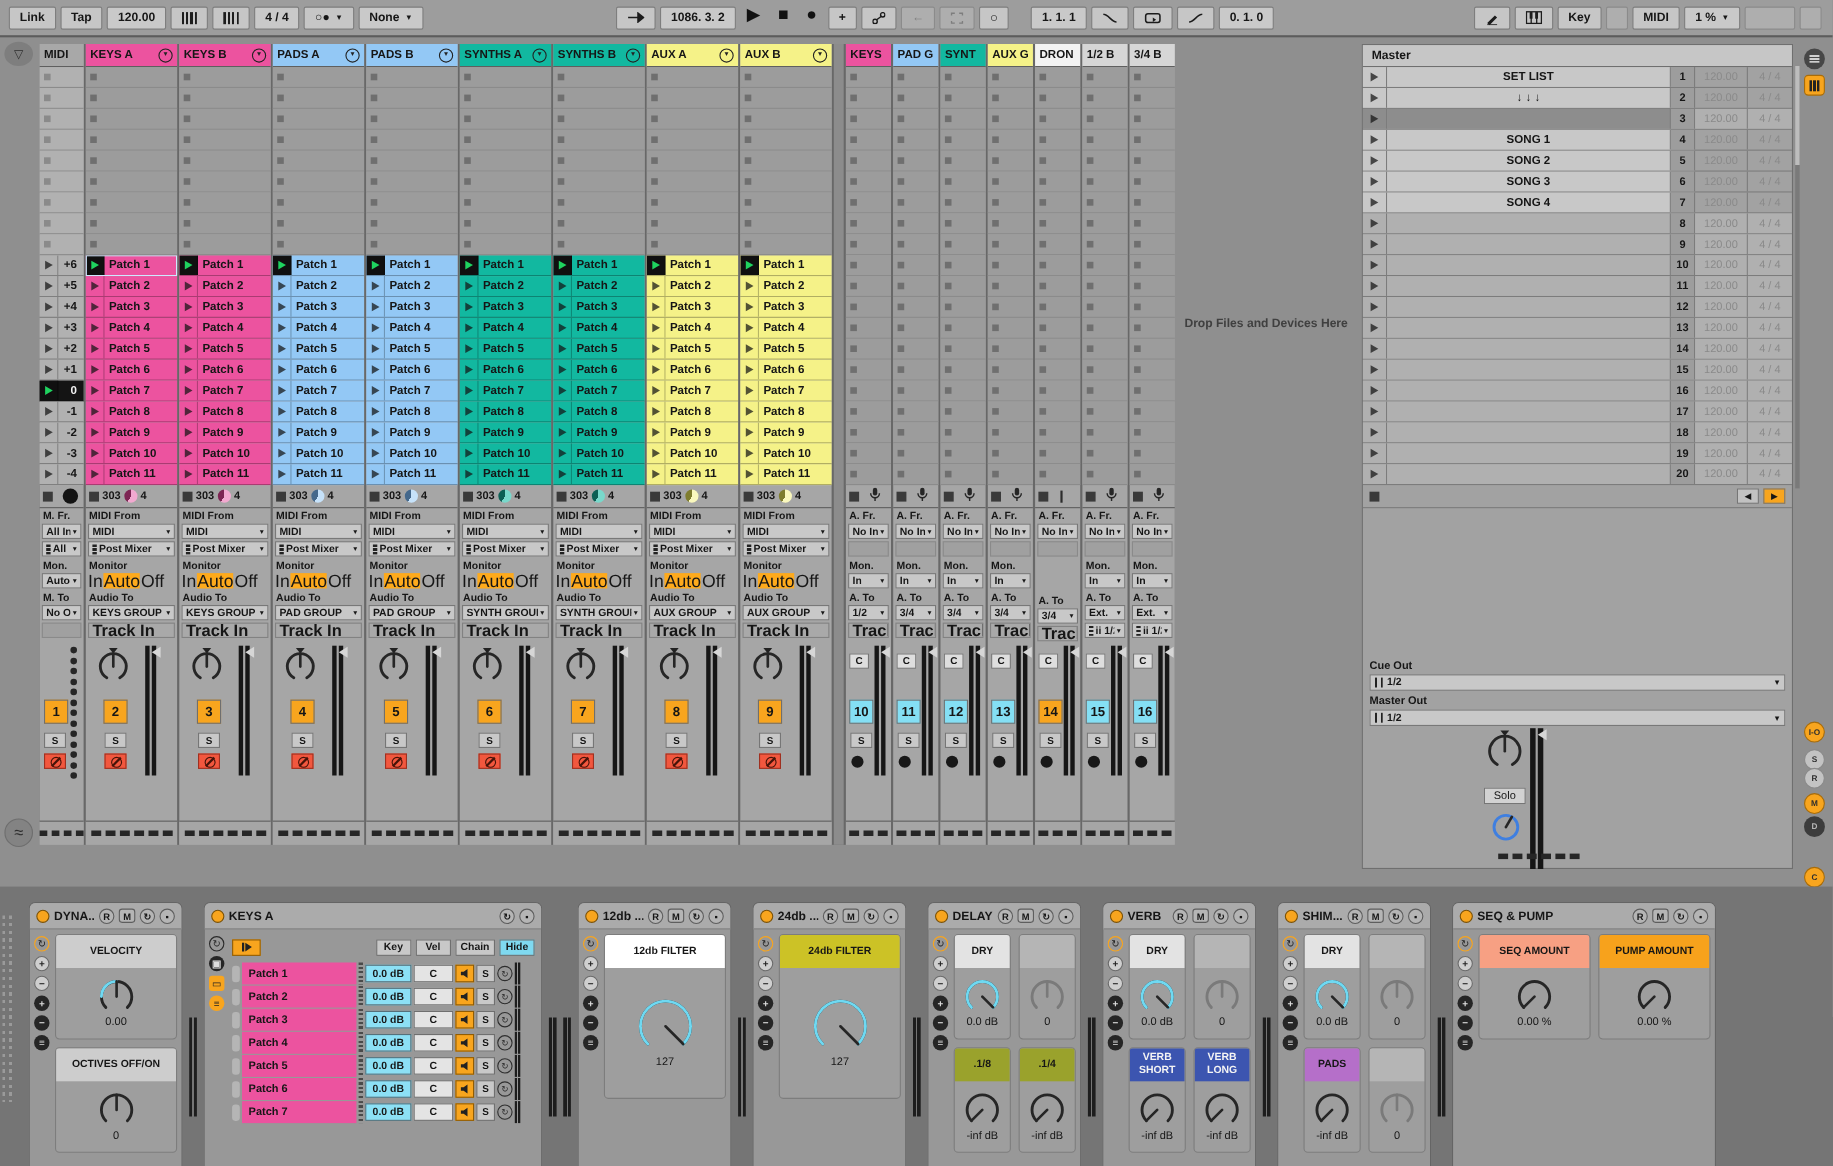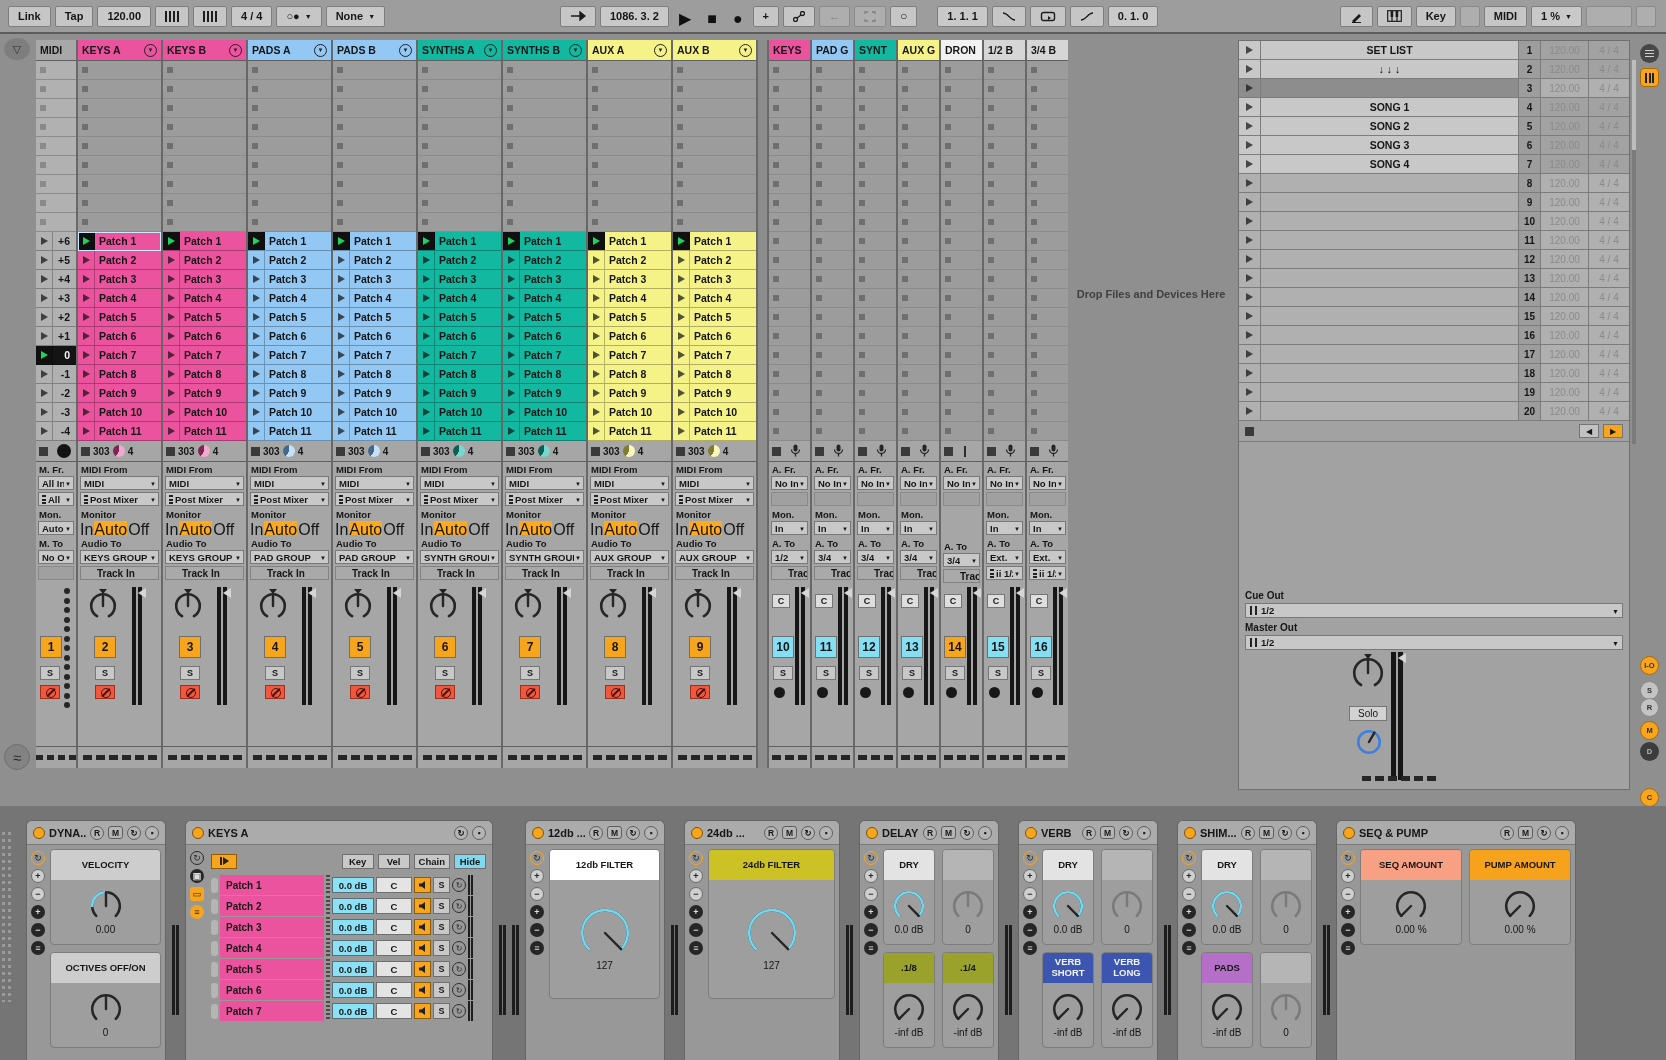--- a/index.html
+++ b/index.html
@@ -3,21 +3,21 @@
 <meta charset="utf-8">
 <style>
   * { box-sizing: border-box; margin: 0; padding: 0; }
   html,body { width:1666px; height:1060px; overflow:hidden; background:#8f8f8f;
     font-family:"Liberation Sans", sans-serif; color:#161616; -webkit-user-select:none; user-select:none; }
   .ni { pointer-events:none; }
 
   
   #topbar { position:absolute; left:0; top:0; width:1666px; height:34px; background:#9d9d9d;
     border-bottom:2px solid #5c5c5c; display:flex; align-items:center; padding:0 8px; }
-  .tb-group { display:flex; align-items:flex-end; gap:4px; }
+  .tb-group { display:flex; align-items:flex-start; gap:4px; }
   #tb-center { position:absolute; left:560px; }
   #tb-right { position:absolute; right:10px; }
   .tb-btn, .tb-val { height:21px; background:#c6c6c6; border:1px solid #7e7e7e; border-radius:2px;
     font-size:11px; font-weight:bold; display:flex; align-items:center; padding:0 9px; white-space:nowrap; }
   .tb-val { background:#c9c9c9; }
   .tb-dim { background:#aeaeae; border-color:#8b8b8b; min-width:14px; }
   .caret { font-size:7px; margin-left:5px; }
   .bars-ic { width:14px; height:11px; background:repeating-linear-gradient(90deg,#1d1d1d 0 2px,transparent 2px 4px); }
   .transport-g { font-size:16px; line-height:1; padding:0 6px; color:#111; }
   svg.ic { display:block; }
@@ -66,22 +66,22 @@
   .bigdot { width:14px; height:14px; border-radius:50%; background:#141414; margin-left:6px; }
   .vline { width:2px; height:11px; background:#2c2c2c; margin-left:8px; }
 
   .routing { height:122px; padding-top:1px; }
   .rr-l { height:13px; font-size:9.5px; font-weight:bold; padding:1px 0 0 3px; white-space:nowrap; overflow:hidden; }
   .rr-c { height:14px; margin:0 2px 2px 2px; }
   .rr-dd { background:#c8c8c8; border:1px solid #787878; position:relative; display:flex; align-items:center;
     font-size:9.5px; font-weight:bold; padding:0 9px 0 3px; }
   .rr-dd .txt { overflow:hidden; white-space:nowrap; }
   .rr-dd .dda { position:absolute; right:2px; top:4px; font-size:6px; }
-  .rr-bx { background:#a9a9a9; border:1px solid #828282; font-size:10px; font-weight:bold;
-    display:flex; align-items:center; padding-left:16px; white-space:nowrap; overflow:hidden; }
+  .rr-bx { background:#a9a9a9; border:1px solid #828282; font-size:15px; font-weight:bold;
+    display:flex; align-items:center; padding-left:3px; white-space:nowrap; overflow:hidden; }
   .rr-e { background:#a0a0a0; border:1px solid #8a8a8a; }
   .rr-blank { border:none; background:transparent; }
   .seg { display:flex; gap:1px; }
   .seg .on { background:#feaa1c; }
 
   .mixer { height:163px; position:relative; border-bottom:1px solid #5f5f5f; }
   .numbox { position:absolute; top:52px; width:22px; height:22px; font-size:12px; font-weight:bold;
     display:flex; align-items:center; justify-content:center; border:1px solid #6f6f6f; }
   .sbox { position:absolute; top:82px; width:20px; height:14px; background:#c8c8c8; border:1px solid #767676;
     font-size:9px; font-weight:bold; display:flex; align-items:center; justify-content:center; }
@@ -2022,20 +2022,21 @@
           <div class="dash"></div>
           <div class="dash"></div>
         </div>
       </div>
     </div>
   <div id="drop-files">Drop Files and Devices Here</div>
   <div id="xfade-toggle">≈</div>
 </div>
 
 <div id="master">
+  <div id="master-title">Master</div>
   <div id="master-scenes">
       <div class="scn">
         <div class="scn-launch sh-light">
           <div class="tri"></div>
         </div>
         <div class="scn-name sh-light">SET LIST</div>
         <div class="scn-num">1</div>
         <div class="scn-tempo ">120.00</div>
         <div class="scn-sig ">4 / 4</div>
       </div>
@@ -2494,21 +2495,21 @@
                     <path d="M9.9 42.1 A22.8 22.8 0 1 1 42.1 42.1" stroke="#6fd9f2" stroke-width="2.6" fill="none" stroke-linecap="round"></path>
                     <line x1="26" y1="26" x2="42.1" y2="42.1" stroke="#262626" stroke-width="2.4" stroke-linecap="round"></line>
                   </svg></div>
                 <div class="macro-val">127</div>
               </div>
             </div>
           </div>
         </div>
       </div>
       <div class="dmeter"></div>
-      <div class="device" style="width: 156px;">
+      <div class="device" style="width: 140px;">
         <div class="dev-head">
           <div class="dev-led"></div>
           <div class="dev-title">24db ...</div>
           <div class="hbtn round">R</div>
           <div class="hbtn">M</div>
           <div class="hbtn round">↻</div>
           <div class="hbtn round">▪</div>
         </div>
         <div class="dev-body">
           <div class="dev-rail">

